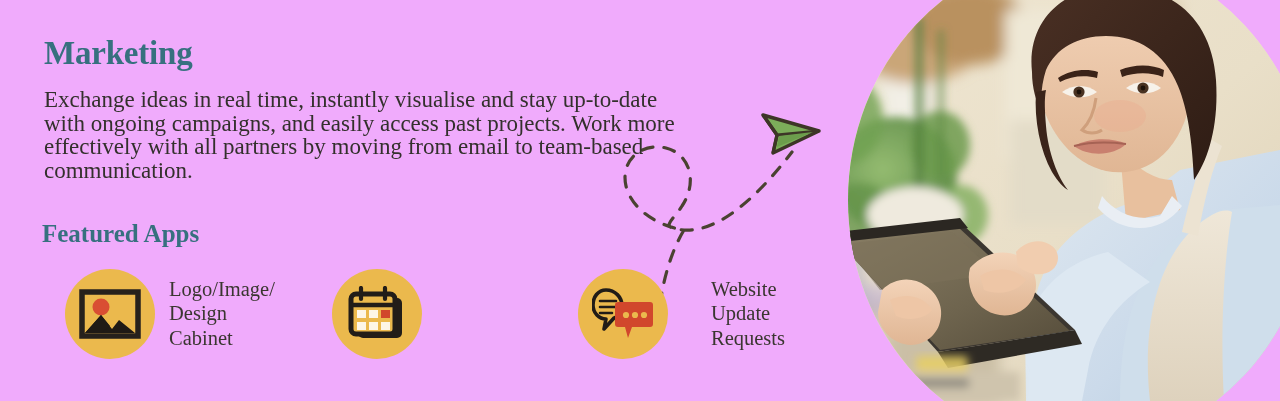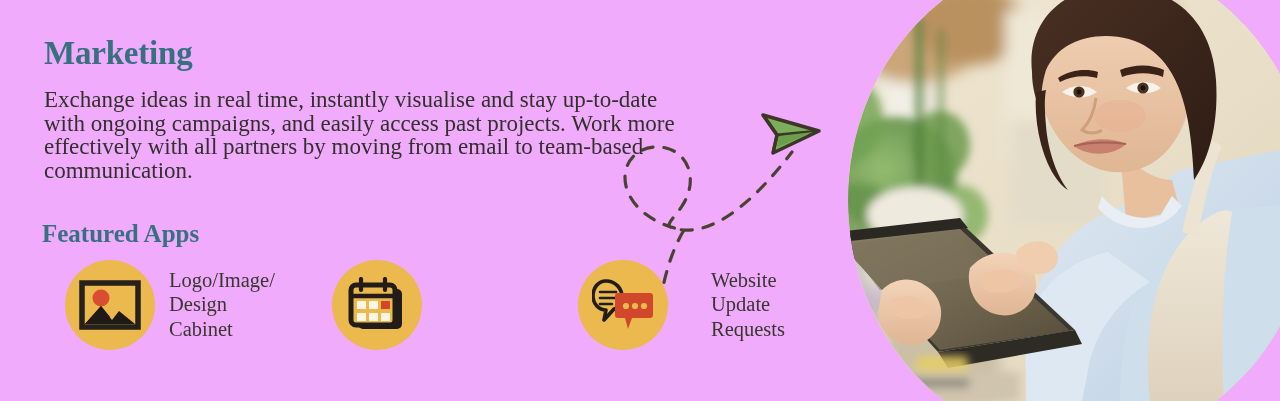--- a/index.html
+++ b/index.html
@@ -60,21 +60,21 @@
     font-size: 25px;
     line-height: 30px;
     font-weight: bold;
     color: #37707f;
   }
 
   
   .apps {
     position: absolute;
     left: 0;
-    top: 257px;
+    top: 266px;
     width: 840px;
     height: 100px;
   }
   .app-item {
     position: absolute;
     top: 0;
     display: flex;
     align-items: center;
     height: 95px;
   }

